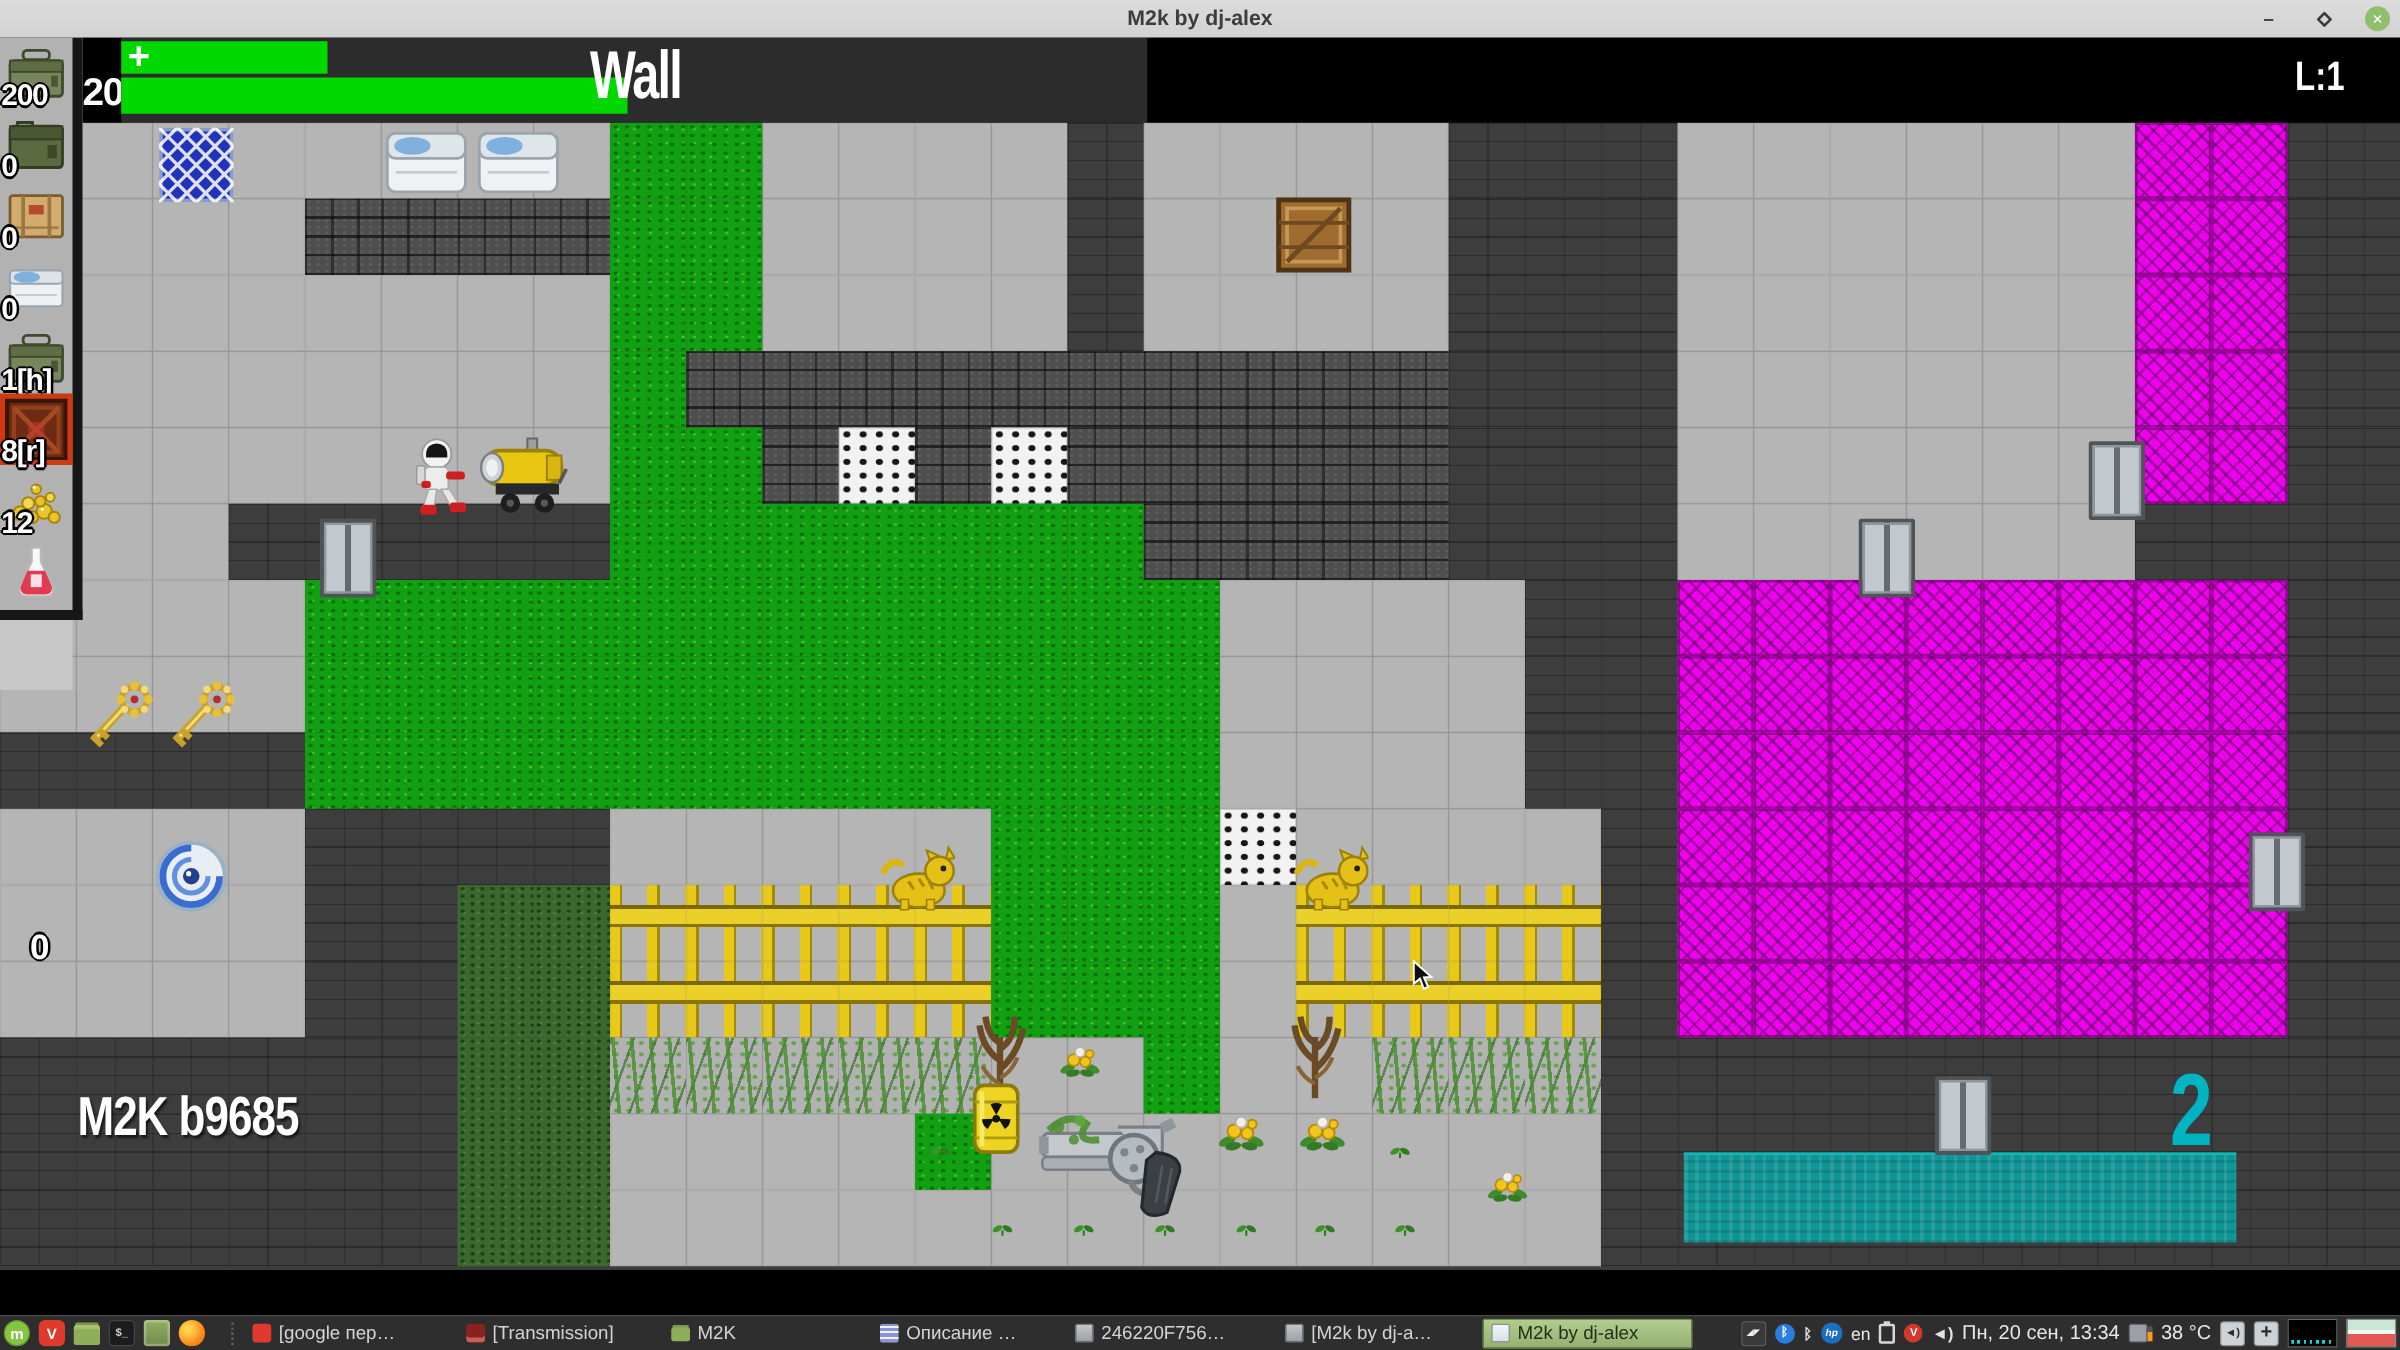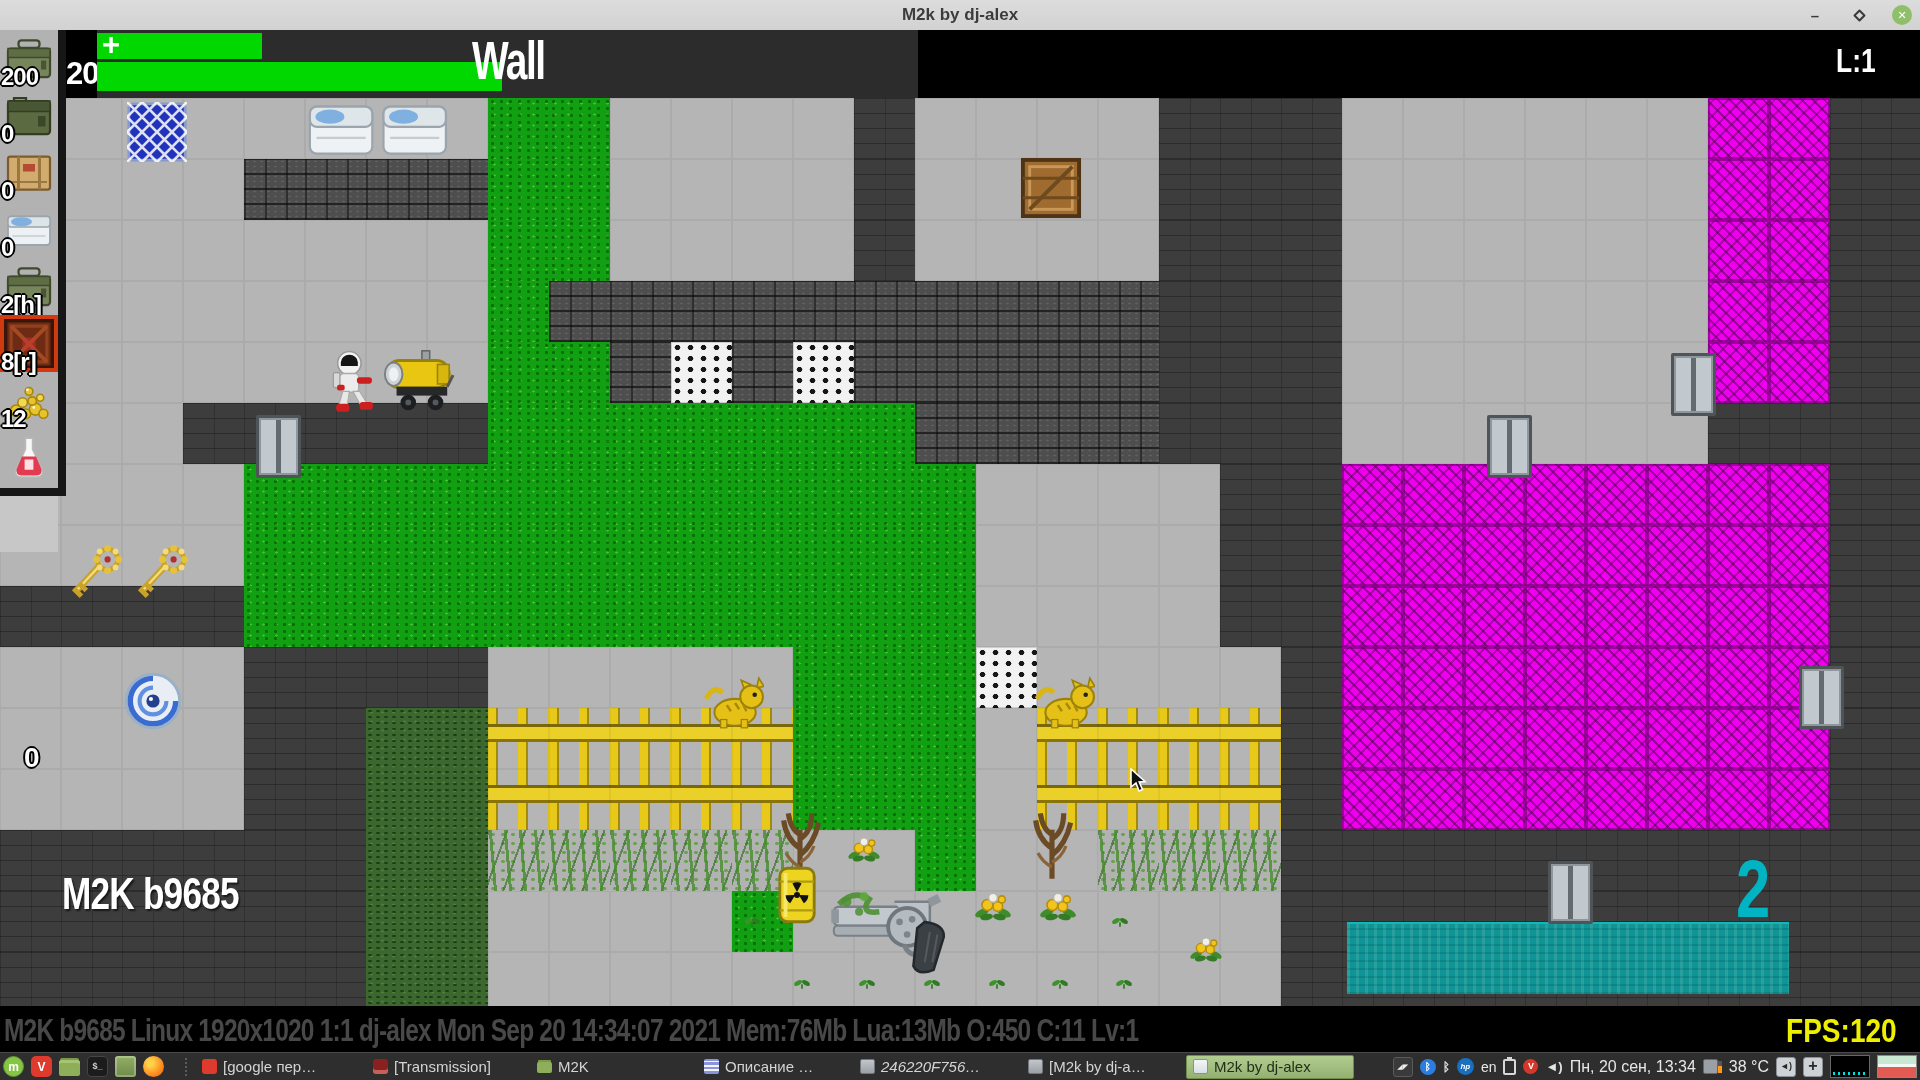--- a/index.html
+++ b/index.html
@@ -1012,21 +1012,21 @@
         <div class="slot">
           <svg>
             <use href="#sym-med-box" width="100%" height="100%"></use>
           </svg>
           <div class="slot-label">0</div>
         </div>
         <div class="slot">
           <svg>
             <use href="#sym-ammo-can-green" width="100%" height="100%"></use>
           </svg>
-          <div class="slot-label">2[h]</div>
+          <div class="slot-label">1[h]</div>
         </div>
         <div class="slot selected">
           <svg>
             <use href="#sym-red-crate" width="100%" height="100%"></use>
           </svg>
           <div class="slot-label">8[r]</div>
         </div>
         <div class="slot">
           <svg>
             <use href="#sym-gold-pile" width="100%" height="100%"></use>
@@ -1036,24 +1036,20 @@
         <div class="slot">
           <svg>
             <use href="#sym-flask" width="100%" height="100%"></use>
           </svg>
           <div class="slot-label"></div>
         </div>
       </div>
   </div>
   <div id="sidebar-strip"></div>
 
-  <div id="statusbar">
-    <div id="status-text">M2K b9685 Linux 1920x1020 1:1 dj-alex Mon Sep 20 14:34:07 2021 Mem:76Mb Lua:13Mb O:450 C:11 Lv:1</div>
-    <div id="status-fps">FPS:120</div>
-  </div>
 
   <div id="taskbar">
     <div id="launchers">
         <div class="tb-launch ic-mint-menu">
           <span class="tb-glyph">m</span>
         </div>
         <div class="tb-launch ic-vivaldi-launch">
           <span class="tb-glyph">V</span>
         </div>
         <div class="tb-launch ic-files"></div>
@@ -1075,21 +1071,21 @@
         </div>
         <div class="tb-win" style="width: 85px;">
           <span class="tb-ic ic-folder"></span>
           <span class="tb-label">M2K</span>
         </div>
         <div class="tb-spacer" style="width: 70px;"></div>
         <div class="tb-win" style="width: 150px;">
           <span class="tb-ic ic-doc"></span>
           <span class="tb-label">Описание …</span>
         </div>
-        <div class="tb-win" style="width: 162px; font-style: italic;">
+        <div class="tb-win" style="width: 162px;">
           <span class="tb-ic ic-win-gray"></span>
           <span class="tb-label">246220F756…</span>
         </div>
         <div class="tb-win" style="width: 158px;">
           <span class="tb-ic ic-win-gray"></span>
           <span class="tb-label">[M2k by dj-a…</span>
         </div>
         <div class="tb-win active" style="width: 168px;">
           <span class="tb-ic ic-win-light"></span>
           <span class="tb-label">M2k by dj-alex</span>

